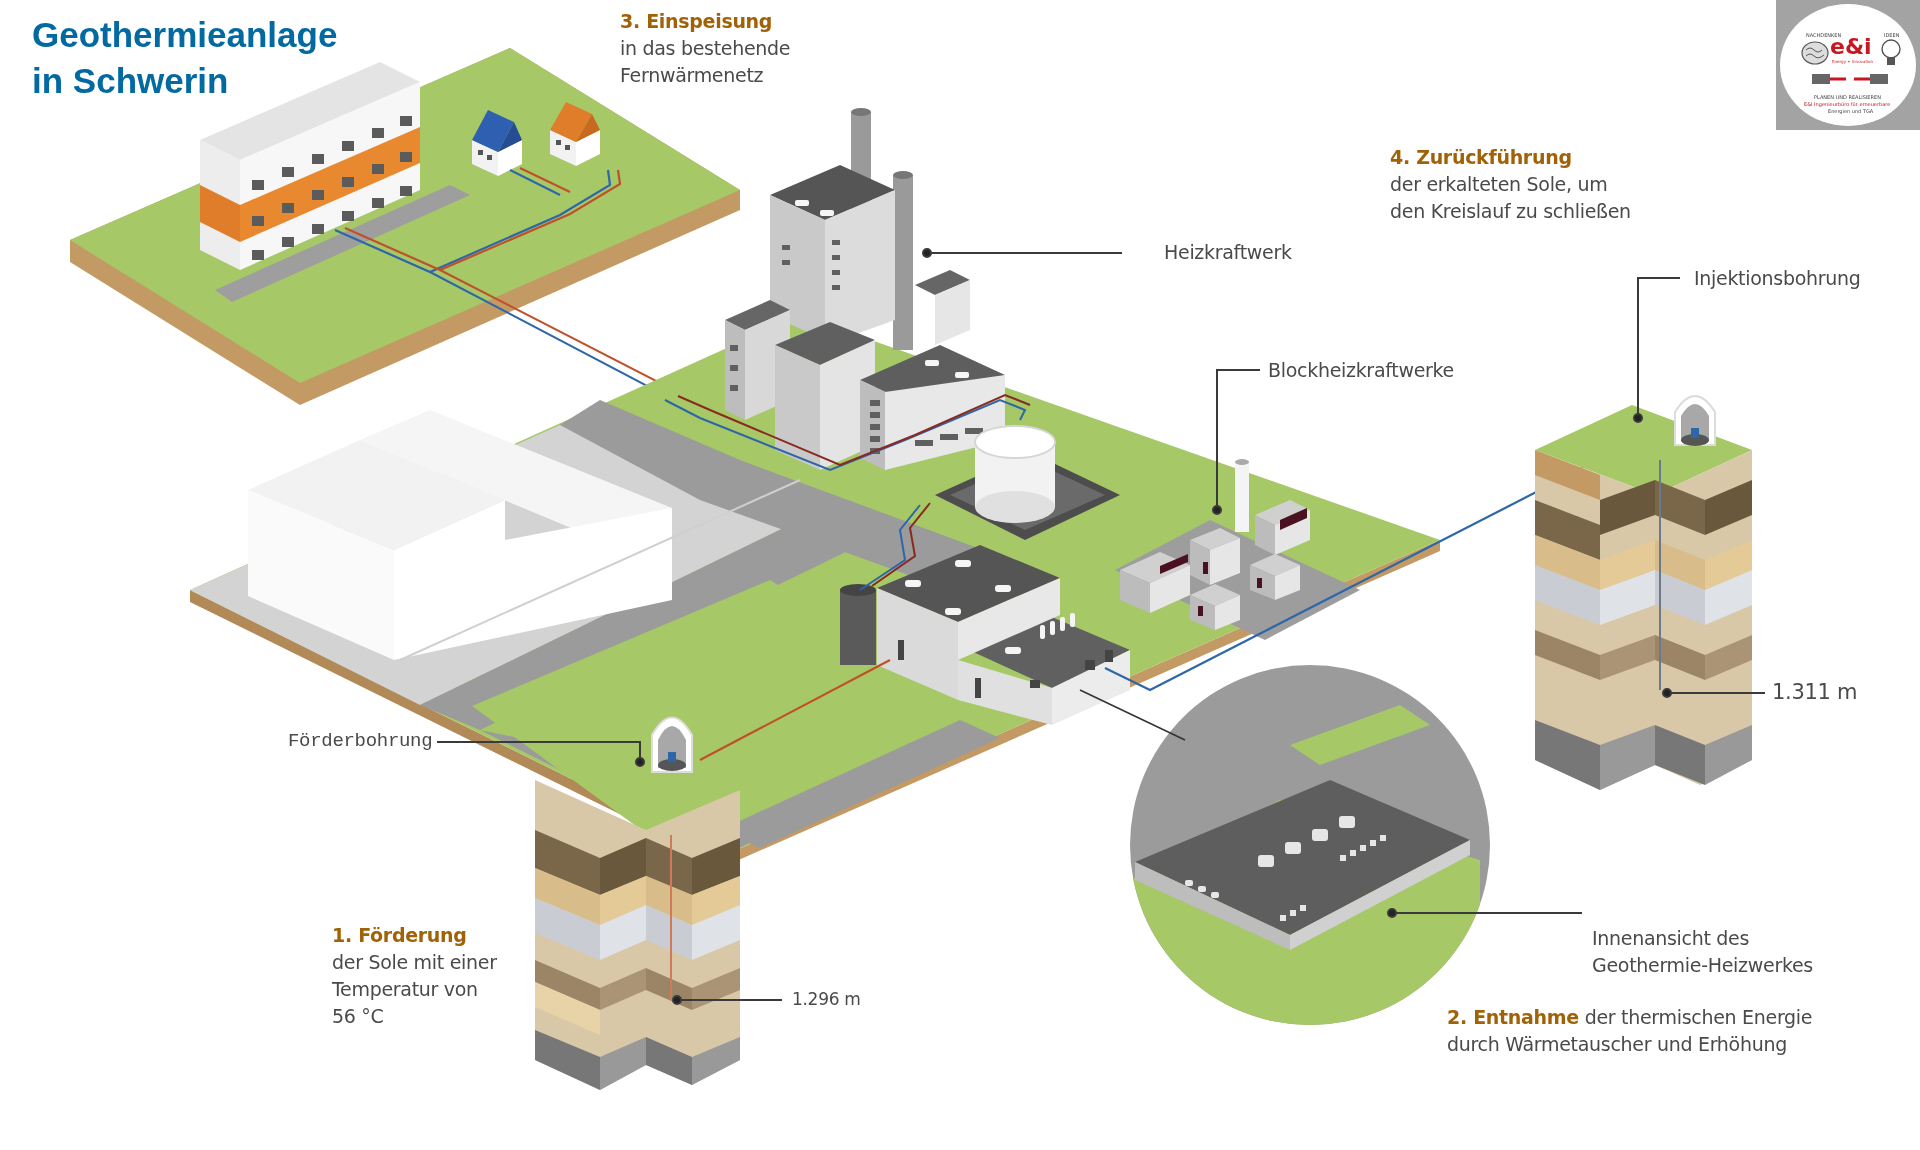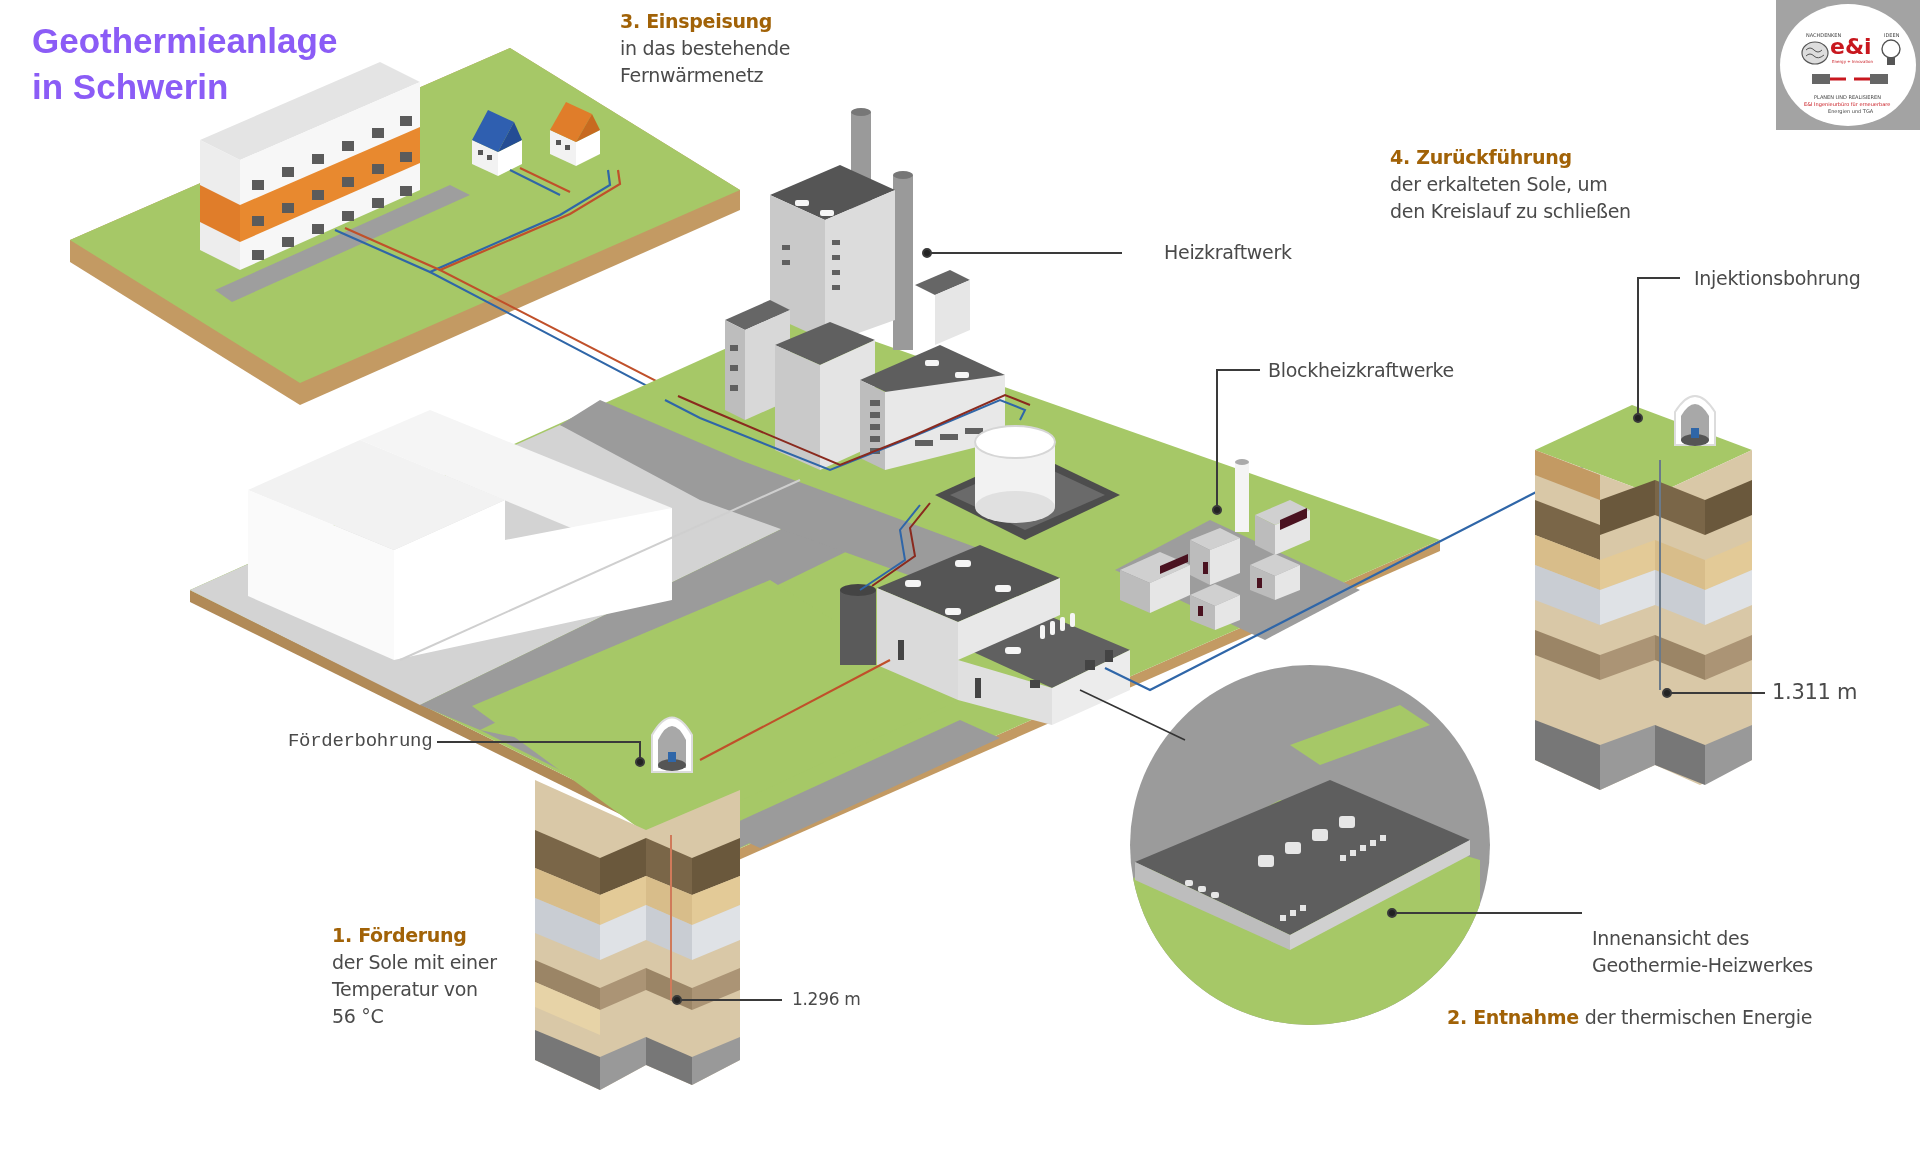--- a/index.html
+++ b/index.html
@@ -1,18 +1,18 @@
 <!DOCTYPE html>
 <html><head>
 <meta charset="utf-8">
 <style>
   html, body { margin: 0; padding: 0; background: #ffffff; }
   body { width: 1920px; height: 1150px; position: relative; overflow: hidden; font-family: "DejaVu Sans", sans-serif; }
   #scene { position: absolute; left: 0; top: 0; width: 1920px; height: 1150px; }
-  .title { position: absolute; left: 32px; top: 18px; font-family: "Liberation Sans", sans-serif; font-weight: bold; font-size: 35px; line-height: 46px; color: #8b5cf6; }
+  .title { position: absolute; left: 32px; top: 12px; font-family: "Liberation Sans", sans-serif; font-weight: bold; font-size: 35px; line-height: 46px; color: #0369a1; }
   .lbl { position: absolute; font-family: "DejaVu Sans", sans-serif; color: #4a4a4a; font-size: 19px; line-height: 27px; letter-spacing: -0.3px; white-space: nowrap; }
   .lbl .step { color: #a16207; font-weight: bold; }
   .lbl .line { display: block; }
   .logo { position: absolute; left: 1776px; top: 0; width: 144px; height: 130px; background: #a3a3a3; }
   .logo-inner { position: absolute; left: 4px; top: 4px; width: 136px; height: 122px; border-radius: 50%; background: #ffffff; overflow: hidden; }
   .logo-t { position: absolute; font-family: "DejaVu Sans", sans-serif; font-size: 5px; color: #444; white-space: nowrap; }
   .logo-ei { position: absolute; left: 50px; top: 30px; font-family: "DejaVu Sans", sans-serif; font-weight: bold; font-size: 22px; color: #c8171e; }
   .logo-sub { position: absolute; left: 52px; top: 55px; font-size: 4px; color: #c8171e; font-family: "DejaVu Sans", sans-serif; }
 </style>
 </head>
@@ -378,20 +378,21 @@
 
 <div class="lbl" style="left:332px; top:922px;">
   <span class="line step">1. Förderung</span>
   <span class="line">der Sole mit einer</span>
   <span class="line">Temperatur von</span>
   <span class="line">56 °C</span>
 </div>
 
 <div class="lbl" style="left:1447px; top:1004px;">
   <span class="line"><span class="step">2. Entnahme</span><span> der thermischen Energie</span></span>
+  <span class="line">durch Wärmetauscher und Erhöhung</span>
 </div>
 
 <div class="lbl" style="left:1128px; top:239px;margin-left:36px;">Heizkraftwerk</div>
 <div class="lbl" style="left:1268px; top:357px;">Blockheizkraftwerke</div>
 <div class="lbl" style="left:1694px; top:265px;">Injektionsbohrung</div>
 <div class="lbl" style="left:288px; top:728px;font-family:Liberation Mono, monospace;">Förderbohrung</div>
 <div class="lbl" style="left:792px; top:986px; font-size:17px;">1.296 m</div>
 <div class="lbl" style="left:1772px; top:679px; font-size:21px;">1.311 m</div>
 <div class="lbl" style="left:1592px; top:925px;">
   <span class="line">Innenansicht des</span>

